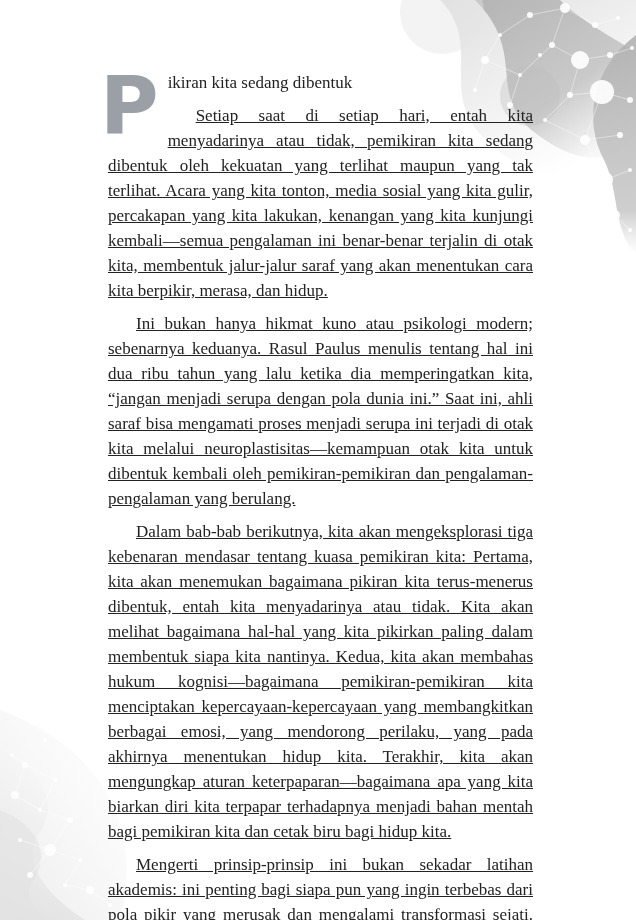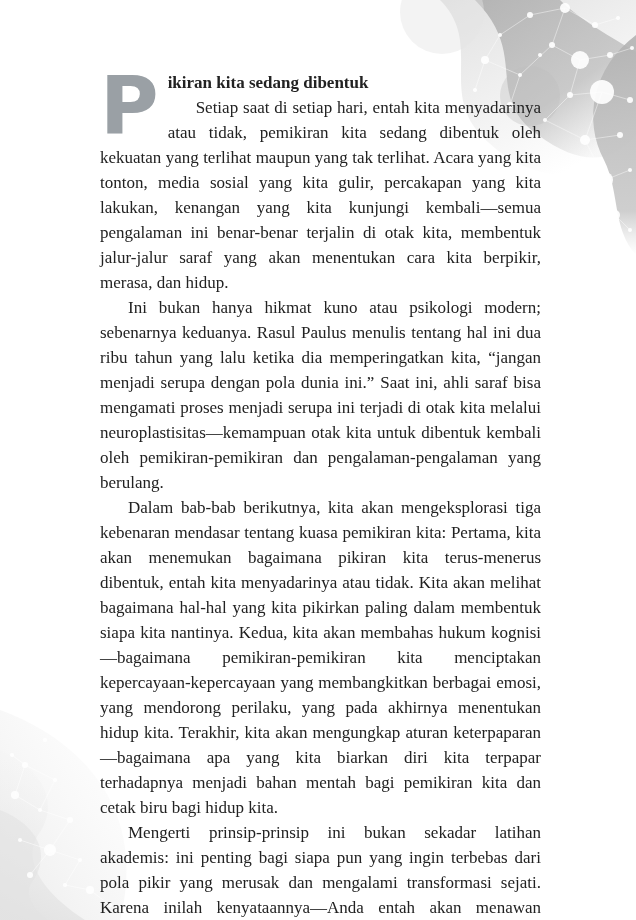--- a/index.html
+++ b/index.html
@@ -36,22 +36,22 @@
   .dropcap {
     float: left;
     font-family: "DejaVu Sans", sans-serif;
     font-weight: bold;
     font-size: 80px;
     line-height: 62px;
     height: 62px;
     color: #9aa0a5;
     margin: 5px 9px 0 0;
   }
-  .opening-line { display: block; font-weight: bold; }
-  .para { margin: 0; text-indent: 28px; }
+  .opening-line { display: block; }
+  .para { margin: 8px; text-indent: 28px; text-decoration: underline; }
 </style>
 </head>
 <body>
 
 <div class="page">
 
   <svg class="decor-tr" viewBox="0 0 256 262" aria-hidden="true">
     <defs>
       <linearGradient id="gA" x1="0" y1="0" x2="0.6" y2="1">
         <stop offset="0" stop-color="#d6d6d6"></stop>

